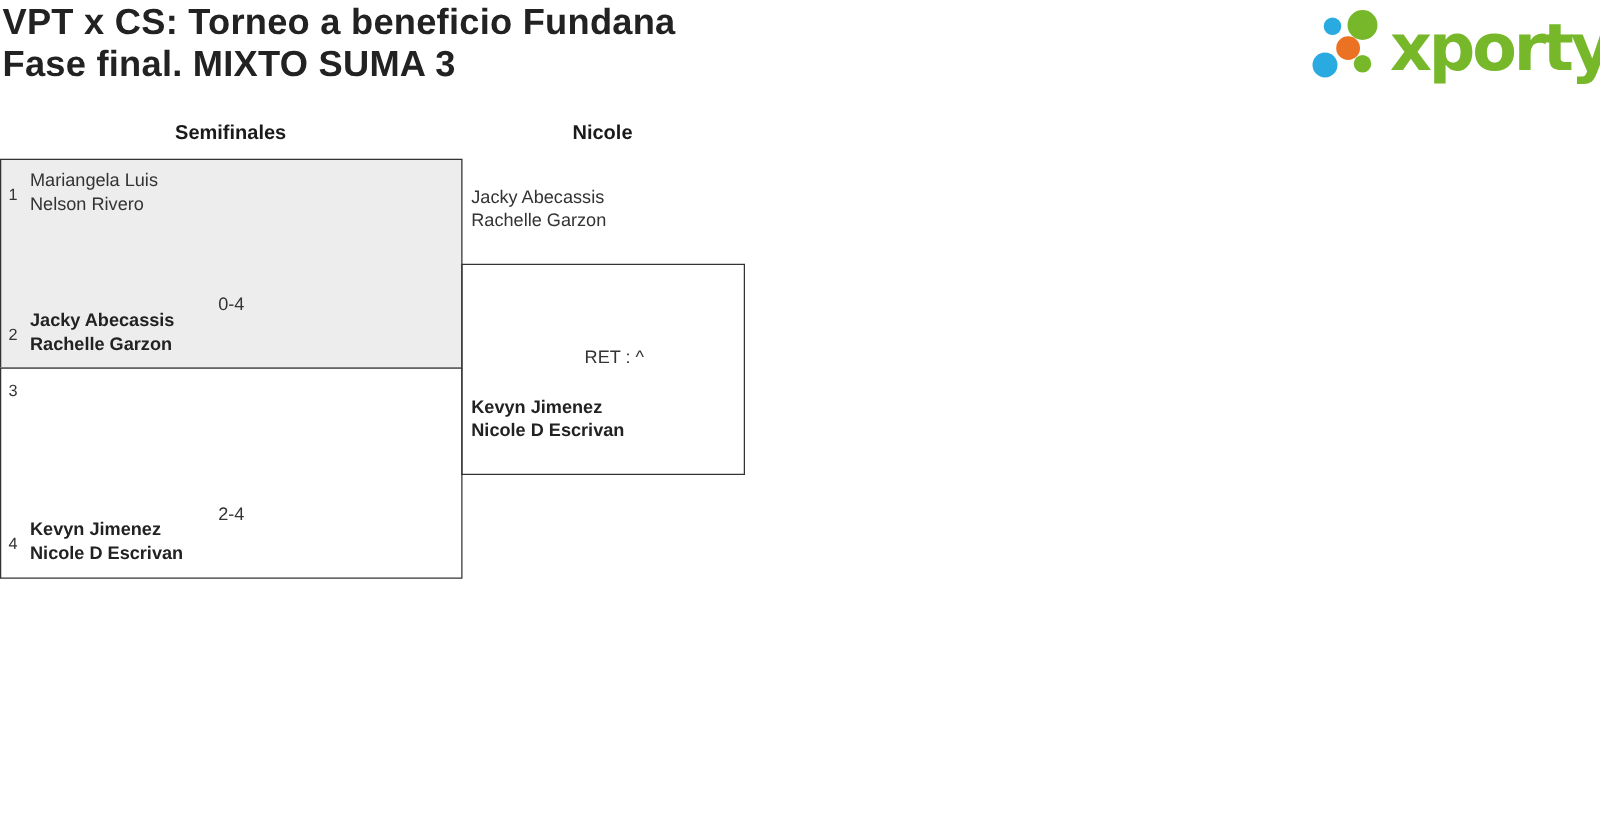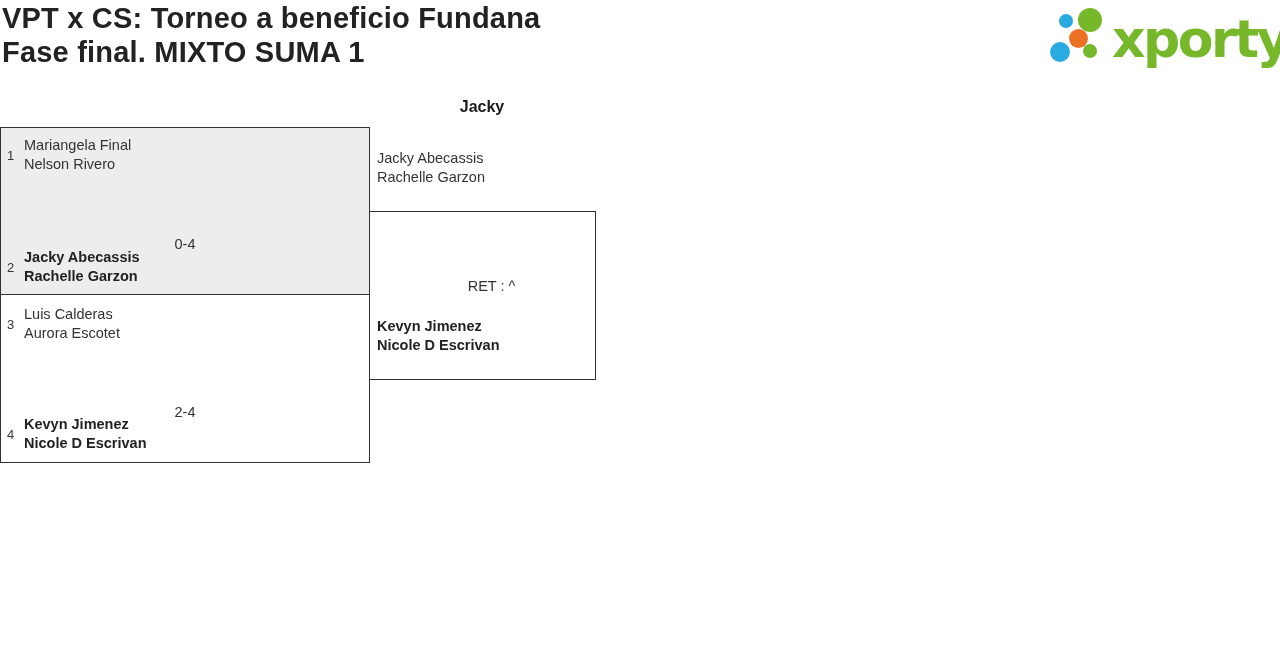--- a/index.html
+++ b/index.html
@@ -111,60 +111,57 @@
   .score-sf2 { left: 0px;   top: 371px; width: 370px; }
   .score-fin { left: 378px; top: 245px; width: 227px; }
 </style>
 </head>
 <body>
 
 <div class="page">
 
   <div class="title">
     <div>VPT x CS: Torneo a beneficio Fundana</div>
-    <div>Fase final. MIXTO SUMA 1</div>
+    <div>Fase final. MIXTO SUMA 3</div>
   </div>
 
   <div class="logo">
     <span class="dot dot-blue-small" style="background:#29abe2"></span>
     <span class="dot dot-green-large" style="background:#76b82a"></span>
     <span class="dot dot-orange" style="background:#ec7223"></span>
     <span class="dot dot-blue-medium" style="background:#29abe2"></span>
     <span class="dot dot-green-small" style="background:#76b82a"></span>
     <span class="wordmark" style="color:#76b82a">xporty</span>
   </div>
 
-  <div class="round-header final">Jacky</div>
+  <div class="round-header semis">Semifinales</div>
+  <div class="round-header final">Nicole</div>
 
   <div class="match-box box-sf1"></div>
   <div class="match-box box-sf2"></div>
   <div class="match-box box-fin"></div>
 
   <div class="team t-sf1-a">
     <span class="seed">1</span>
     <span class="players">
-      <span class="line">Mariangela Final</span>
+      <span class="line">Mariangela Luis</span>
       <span class="line">Nelson Rivero</span>
     </span>
   </div>
   <div class="score score-sf1">0-4</div>
   <div class="team winner t-sf1-b">
     <span class="seed">2</span>
     <span class="players">
       <span class="line">Jacky Abecassis</span>
       <span class="line">Rachelle Garzon</span>
     </span>
   </div>
 
   <div class="team t-sf2-a">
     <span class="seed">3</span>
-    <span class="players">
-      <span class="line">Luis Calderas</span>
-      <span class="line">Aurora Escotet</span>
-    </span>
   </div>
   <div class="score score-sf2">2-4</div>
   <div class="team winner t-sf2-b">
     <span class="seed">4</span>
     <span class="players">
       <span class="line">Kevyn Jimenez</span>
       <span class="line">Nicole D Escrivan</span>
     </span>
   </div>
 

